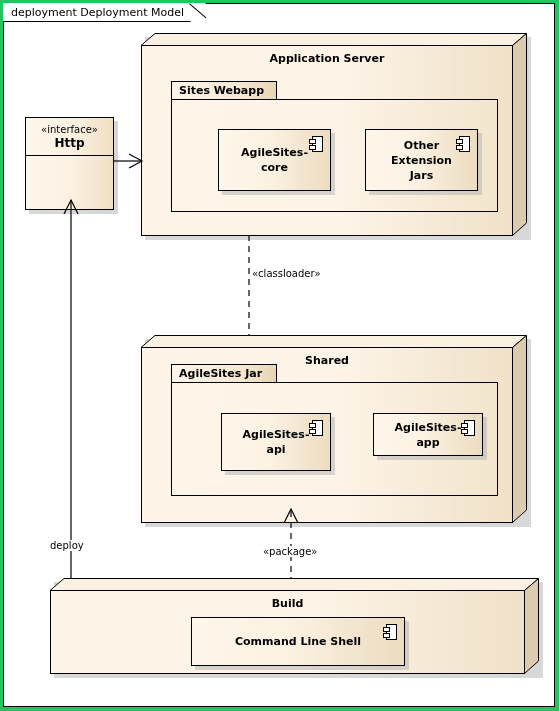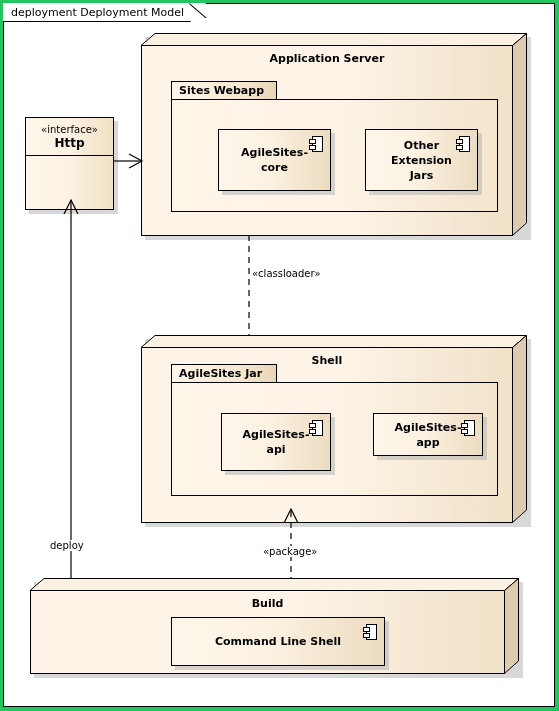--- a/index.html
+++ b/index.html
@@ -129,21 +129,21 @@
   </svg>
   <div class="conn-label" style="left:203px;top:268px;margin-left:47px;">«classloader»</div>
 
   <div class="node" style="left:141px;top:335px;width:386px;height:188px;">
     <div class="node-shadow"></div>
     <svg class="arrowsvg" width="386" height="188" style="left:0;top:0;">
       <polygon points="0,12.5 14,0.5 385.5,0.5 371.5,12.5" fill="#FBF1E2" stroke="#000" stroke-width="1"></polygon>
       <polygon points="371.5,12.5 385.5,0.5 385.5,175 371.5,187.5" fill="#DCCBAE" stroke="#000" stroke-width="1"></polygon>
     </svg>
     <div class="node-face"></div>
-    <div class="node-title">Shell</div>
+    <div class="node-title">Shared</div>
 
     <div class="pkg" style="left:30px;top:29px;width:327px;height:132px;">
       <div class="pkg-tab" style="width:106px;">
         <span class="pkg-tab-label">AgileSites Jar</span>
       </div>
       <div class="pkg-body"></div>
 
       <div class="comp" style="left:50px;top:49px;width:110px;height:58px;">
         <div class="comp-shadow"></div>
         <div class="comp-box">
@@ -175,21 +175,21 @@
     <polyline points="5,18 12,4 19,18" fill="none" stroke="#000" stroke-width="1.2"></polyline>
   </svg>
   <div class="conn-label" style="left:261px;top:546px;">«package»</div>
 
   <svg class="arrowsvg" width="24" height="395" style="left:59px;top:196px;">
     <line x1="12" y1="390" x2="12" y2="4" stroke="#000" stroke-width="1.2"></line>
     <polyline points="5,18 12,4 19,18" fill="none" stroke="#000" stroke-width="1.2"></polyline>
   </svg>
   <div class="conn-label" style="left:48px;top:540px;">deploy</div>
 
-  <div class="node" style="left:30px;top:578px;width:489px;height:96px;">
+  <div class="node" style="left:50px;top:578px;width:489px;height:96px;">
     <div class="node-shadow"></div>
     <svg class="arrowsvg" width="489" height="96" style="left:0;top:0;">
       <polygon points="0,12.5 14,0.5 488.5,0.5 474.5,12.5" fill="#FBF1E2" stroke="#000" stroke-width="1"></polygon>
       <polygon points="474.5,12.5 488.5,0.5 488.5,83 474.5,95.5" fill="#DCCBAE" stroke="#000" stroke-width="1"></polygon>
     </svg>
     <div class="node-face"></div>
     <div class="node-title">Build</div>
 
     <div class="comp" style="left:130px;top:39px;width:214px;height:49px;margin-left:11px;">
       <div class="comp-shadow"></div>

